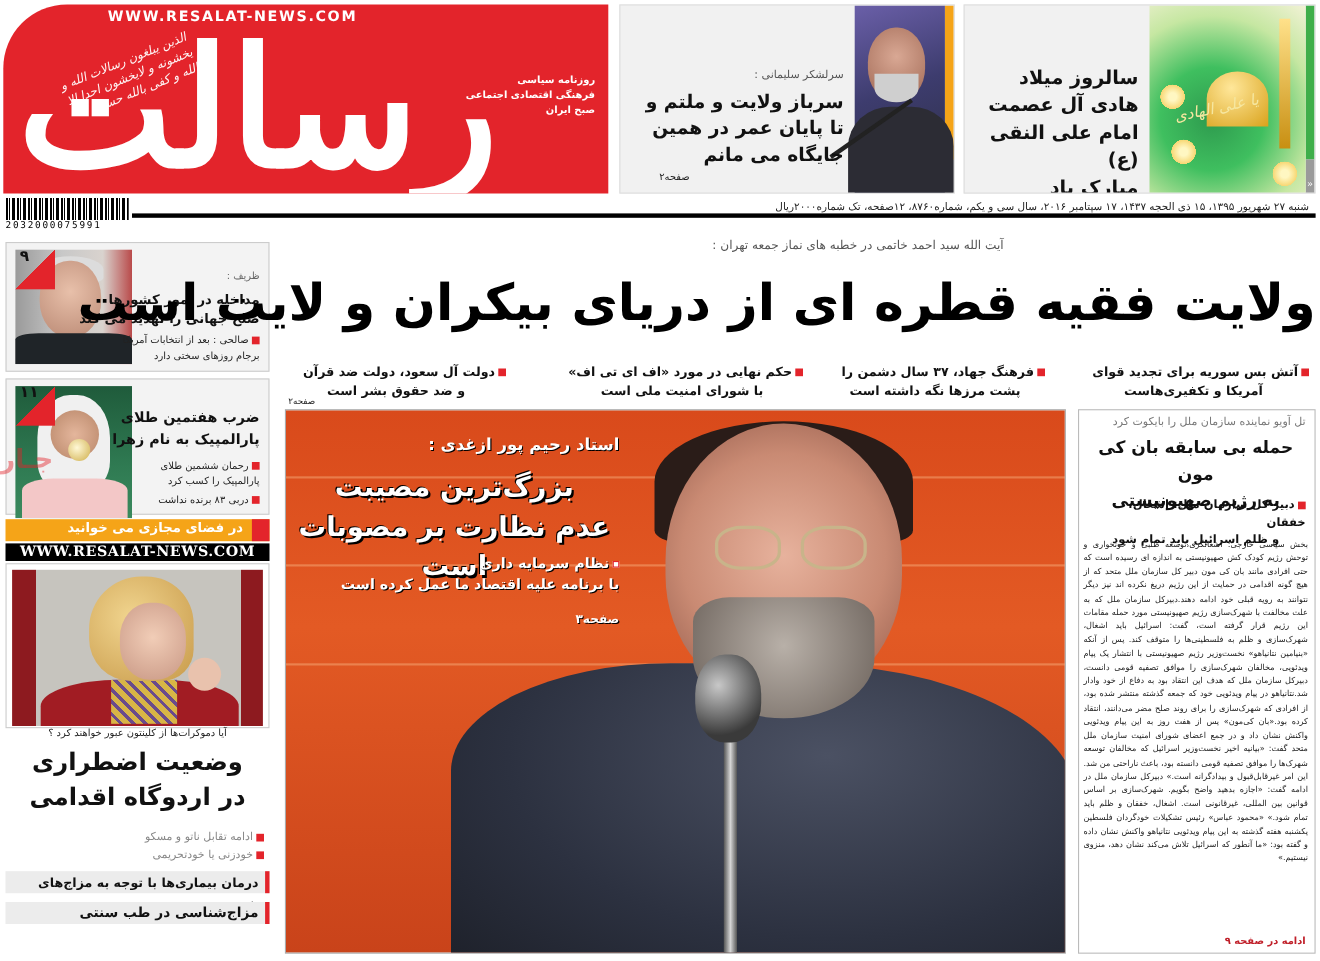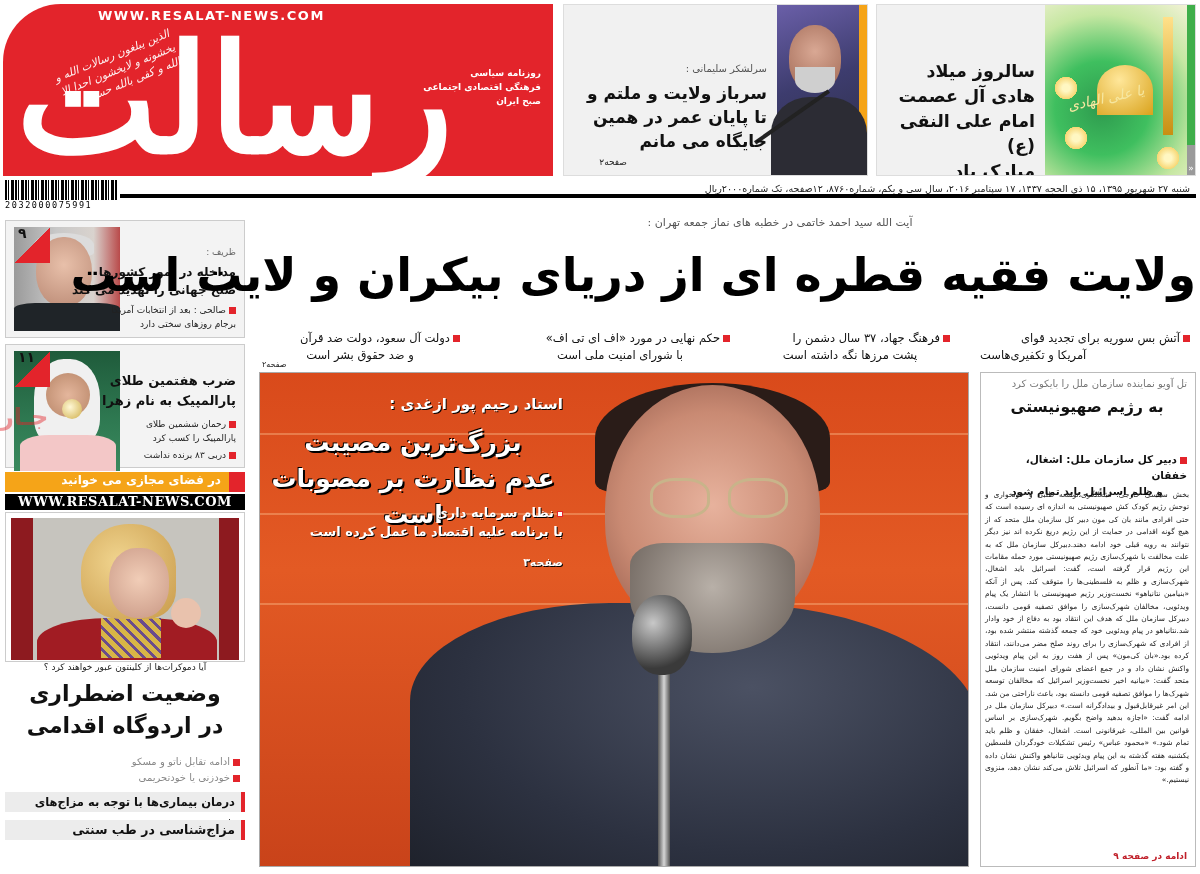--- a/index.html
+++ b/index.html
@@ -73,21 +73,21 @@
   .hillary-photo .scarf { position: absolute; left: 90px; top: 100px; width: 60px; height: 40px; background: repeating-linear-gradient(45deg, #d8b546 0 5px, #6a4b8c 5px 8px); }
   .hillary-photo .hand { position: absolute; left: 160px; top: 80px; width: 30px; height: 30px; border-radius: 50%; background: #e9c2ad; }
   .hillary-kicker { left: 5px; top: 662px; width: 240px; text-align: center; font-size: 9px; color: #222; }
   .hillary-title { left: 5px; top: 678px; width: 240px; text-align: center; font-weight: bold; font-size: 22px; line-height: 32px; color: #111; }
   .hillary-sub { left: 60px; width: 180px; font-size: 10px; color: #888; text-align: right; }
   .topic-bar { left: 5px; width: 240px; height: 20px; background: #ececec; border-right: 4px solid #e3242b; font-weight: bold; font-size: 12.5px; line-height: 20px; text-align: right; padding-right: 6px; color: #111; }
 
   
   .super-kicker { left: 560px; top: 216px; width: 440px; text-align: center; font-size: 11px; color: #555; }
   .headline { left: 262px; top: 240px; width: 934px; text-align: center; font-family: "DejaVu Sans", sans-serif; font-weight: bold; font-size: 46px; line-height: 70px; color: #000; letter-spacing: -1px; white-space: nowrap; }
-  .subhead { top: 330px; font-weight: normal; font-size: 11.5px; line-height: 17px; text-align: right; color: #111; }
+  .subhead { top: 330px; font-weight: bold; font-size: 11.5px; line-height: 17px; text-align: right; color: #111; }
   .subhead-page { left: 262px; top: 360px; font-size: 8px; color: #222; }
 
   
   .feature { left: 259px; top: 372px; width: 710px; height: 495px; background: linear-gradient(180deg, #d94a1b 0%, #e35a24 40%, #c9431a 100%); overflow: hidden; border: 1px solid #aaa; }
   .feature .stripe { position: absolute; left: 0; width: 710px; height: 2px; background: rgba(255,210,160,.35); }
   .feature .person-head { position: absolute; left: 345px; top: 12px; width: 215px; height: 250px; border-radius: 50% 50% 45% 45%; background: radial-gradient(circle at 50% 48%, #e7b29d 0%, #c98a73 55%, #8a5344 100%); }
   .feature .person-hair { position: absolute; left: 335px; top: 10px; width: 235px; height: 110px; border-radius: 50% 50% 10% 10%; background: radial-gradient(ellipse at 50% 70%, #f1d0c0 0 45%, #2a1c18 46%); }
   .feature .beard { position: absolute; left: 370px; top: 170px; width: 165px; height: 110px; border-radius: 20% 20% 50% 50%; background: radial-gradient(circle at 50% 40%, #b8b0a8, #6b615a); }
   .feature .glasses { position: absolute; top: 105px; width: 60px; height: 40px; border: 3px solid #c8b48a; border-radius: 40%; }
   .feature .coat { position: absolute; left: 150px; top: 230px; width: 570px; height: 280px; border-radius: 35% 45% 0 0; background: radial-gradient(ellipse at 60% 30%, #4b5163 0%, #2c3140 60%, #1d2029 100%); }
@@ -231,21 +231,21 @@
 
 <div class="abs topic-bar" style="top:792px; font-size:11.5px;">درمان بیماری‌ها با توجه به مزاج‌های شخصی</div>
 <div class="abs topic-bar" style="top:820px;">مزاج‌شناسی در طب سنتی</div>
 <div class="abs topic-bar" style="top:889px;">مزاج‌شناسی در ازدواج</div>
 
 <div class="abs super-kicker">آیت الله سید احمد خاتمی در خطبه های نماز جمعه تهران :</div>
 <div class="abs headline">ولایت فقیه قطره ای از دریای بیکران و لایت است</div>
 
 <div class="abs subhead" style="right:10px; width:210px;">
   <div><span class="bullet"></span><span>آتش بس سوریه برای تجدید قوای</span></div>
-  <div style="text-align:left;">آمریکا و تکفیری‌هاست</div>
+  <div style="text-align:center;">آمریکا و تکفیری‌هاست</div>
 </div>
 <div class="abs subhead" style="right:250px; width:200px;">
   <div><span class="bullet"></span><span>فرهنگ جهاد، ۳۷ سال دشمن را</span></div>
   <div style="text-align:center;">پشت مرزها نگه داشته است</div>
 </div>
 <div class="abs subhead" style="right:470px; width:220px;">
   <div><span class="bullet"></span><span>حکم نهایی در مورد «اف ای تی اف»</span></div>
   <div style="text-align:center;">با شورای امنیت ملی است</div>
 </div>
 <div class="abs subhead" style="right:740px; width:200px;">
@@ -275,20 +275,21 @@
   <div class="feature-sub">
     <div><span class="dot-white"></span><span>نظام سرمایه داری</span></div>
     <div>با برنامه علیه اقتصاد ما عمل کرده است</div>
   </div>
   <div class="feature-page">صفحه۳</div>
 </div>
 
 <div class="abs rightcol">
   <div class="rc-kicker">تل آویو نماینده سازمان ملل را بایکوت کرد</div>
   <div class="rc-title">
+    <div>حمله بی سابقه بان کی مون</div>
     <div>به رژیم صهیونیستی</div>
   </div>
   <div class="rc-lead">
     <div><span class="bullet"></span><span>دبیر کل سازمان ملل: اشغال، خفقان</span></div>
     <div style="text-align:center;">و ظلم اسرائیل باید تمام شود</div>
   </div>
   <div class="rc-body">بخش سیاسی خارجی: اشغالگری،توسعه طلبی و خونخواری و توحش رژیم کودک کش صهیونیستی به اندازه ای رسیده است که حتی افرادی مانند بان کی مون دبیر کل سازمان ملل متحد که از هیچ گونه اقدامی در حمایت از این رژیم دریغ نکرده اند نیز دیگر نتوانند به رویه قبلی خود ادامه دهند.دبیرکل سازمان ملل که به علت مخالفت با شهرک‌سازی رژیم صهیونیستی مورد حمله مقامات این رژیم قرار گرفته است، گفت: اسرائیل باید اشغال، شهرک‌سازی و ظلم به فلسطینی‌ها را متوقف کند. پس از آنکه «بنیامین نتانیاهو» نخست‌وزیر رژیم صهیونیستی با انتشار یک پیام ویدئویی، مخالفان شهرک‌سازی را موافق تصفیه قومی دانست، دبیرکل سازمان ملل که هدف این انتقاد بود به دفاع از خود وادار شد.نتانیاهو در پیام ویدئویی خود که جمعه گذشته منتشر شده بود، از افرادی که شهرک‌سازی را برای روند صلح مضر می‌دانند، انتقاد کرده بود.«بان کی‌مون» پس از هفت روز به این پیام ویدئویی واکنش نشان داد و در جمع اعضای شورای امنیت سازمان ملل متحد گفت: «بیانیه اخیر نخست‌وزیر اسرائیل که مخالفان توسعه شهرک‌ها را موافق تصفیه قومی دانسته بود، باعث ناراحتی من شد. این امر غیرقابل‌قبول و بیدادگرانه است.» دبیرکل سازمان ملل در ادامه گفت: «اجازه بدهید واضح بگویم. شهرک‌سازی بر اساس قوانین بین المللی، غیرقانونی است. اشغال، خفقان و ظلم باید تمام شود.» «محمود عباس» رئیس تشکیلات خودگردان فلسطین یکشنبه هفته گذشته به این پیام ویدئویی نتانیاهو واکنش نشان داده و گفته بود: «ما آنطور که اسرائیل تلاش می‌کند نشان دهد، منزوی نیستیم.»</div>
   <div class="rc-cont">ادامه در صفحه ۹</div>
 </div>
 

